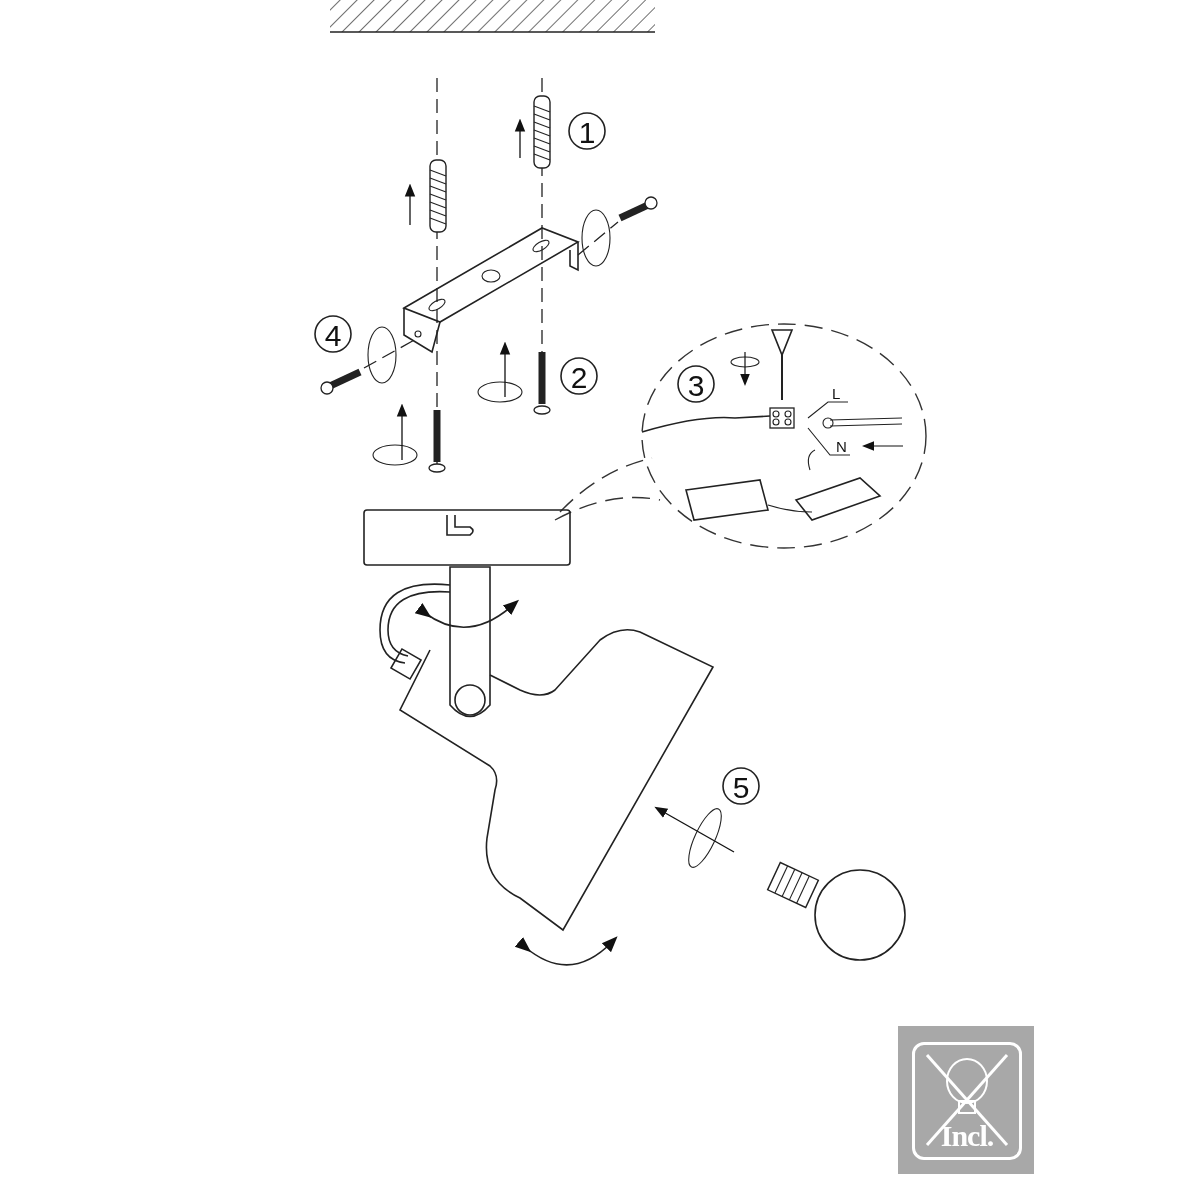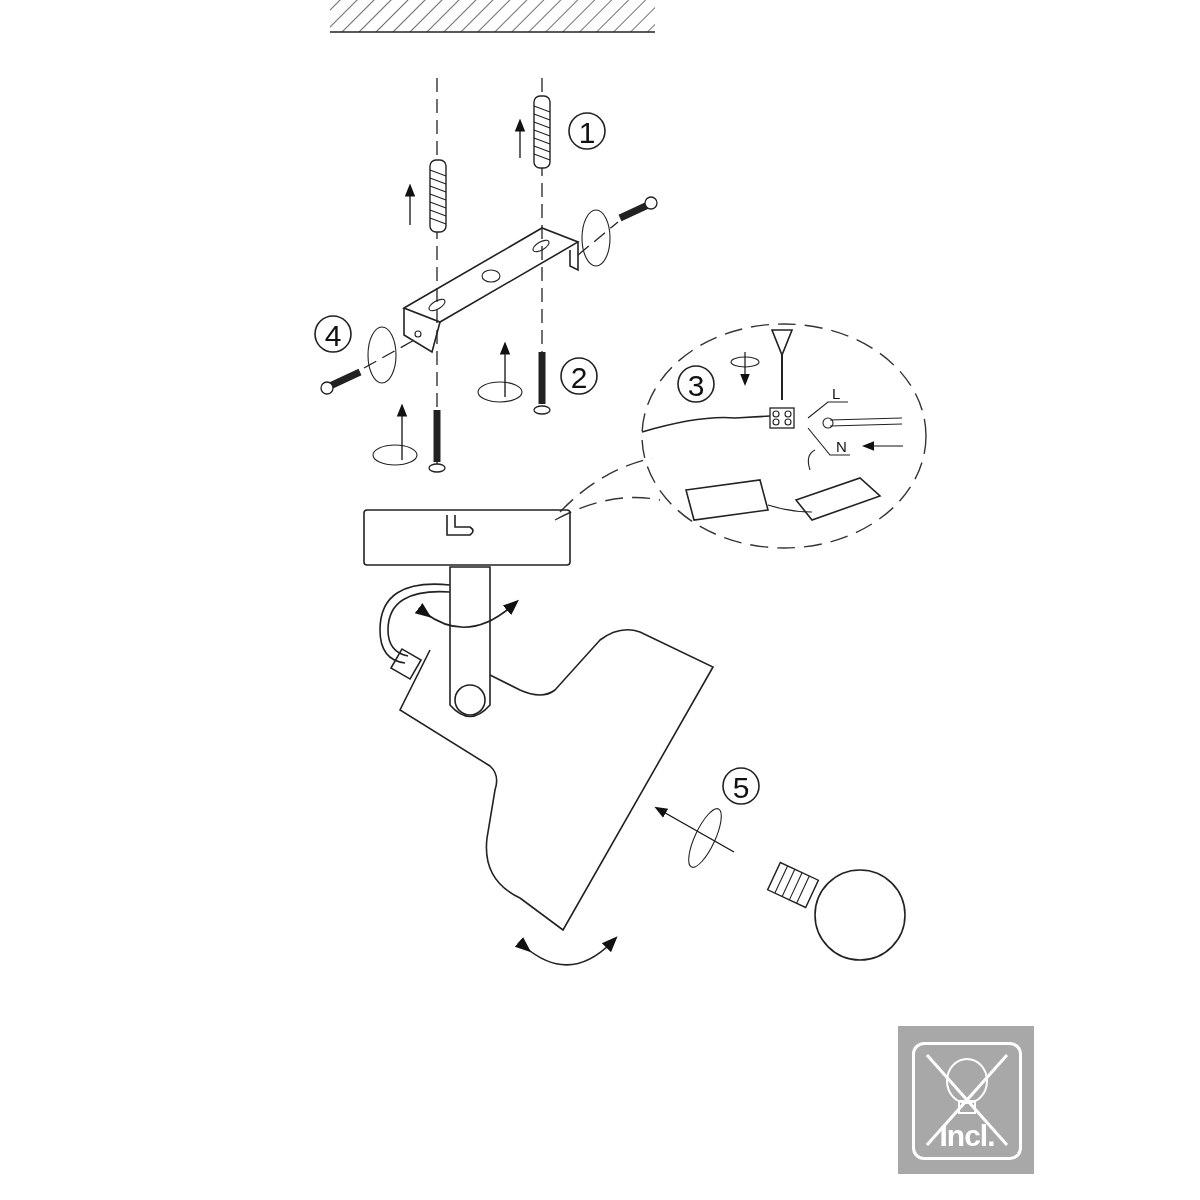--- a/index.html
+++ b/index.html
@@ -6,21 +6,21 @@
   body{width:1200px;height:1200px;position:relative;overflow:hidden;font-family:"Liberation Sans",sans-serif;}
   svg{position:absolute;left:0;top:0;}
   .stroke{fill:none;stroke:#222;stroke-width:1.6;}
   .thin{fill:none;stroke:#222;stroke-width:1.1;}
   .dash{fill:none;stroke:#222;stroke-width:1.3;stroke-dasharray:14 7;}
   .dash2{fill:none;stroke:#333;stroke-width:1.4;stroke-dasharray:18 9;}
   .step-num{font-family:"Liberation Sans",sans-serif;font-size:30px;fill:#111;text-anchor:middle;dominant-baseline:central;}
   .lbl{font-family:"Liberation Sans",sans-serif;font-size:15px;fill:#111;}
   .badge{position:absolute;left:898px;top:1026px;width:136px;height:148px;background:#a8a8a8;}
   .badge-inner{position:absolute;left:14px;top:16px;width:104px;height:112px;border:3px solid #fff;border-radius:12px;}
-  .badge-text{position:absolute;left:0;right:0;bottom:4px;text-align:center;color:#fff;font-weight:bold;font-size:30px;font-family:Liberation Sans, sans-serif;letter-spacing:-1px;}
+  .badge-text{position:absolute;left:0;right:0;bottom:4px;text-align:center;color:#fff;font-weight:bold;font-size:30px;font-family:Liberation Serif, serif;letter-spacing:-1px;}
 </style>
 </head>
 <body>
 
 <svg width="1200" height="1200" viewBox="0 0 1200 1200">
   <defs>
     <pattern id="hatch" width="12" height="12" patternUnits="userSpaceOnUse" patternTransform="rotate(45)">
       <line x1="0" y1="0" x2="0" y2="12" stroke="#222" stroke-width="1.3"></line>
     </pattern>
     <marker id="ah" markerWidth="10" markerHeight="10" refX="5" refY="5" orient="auto">

